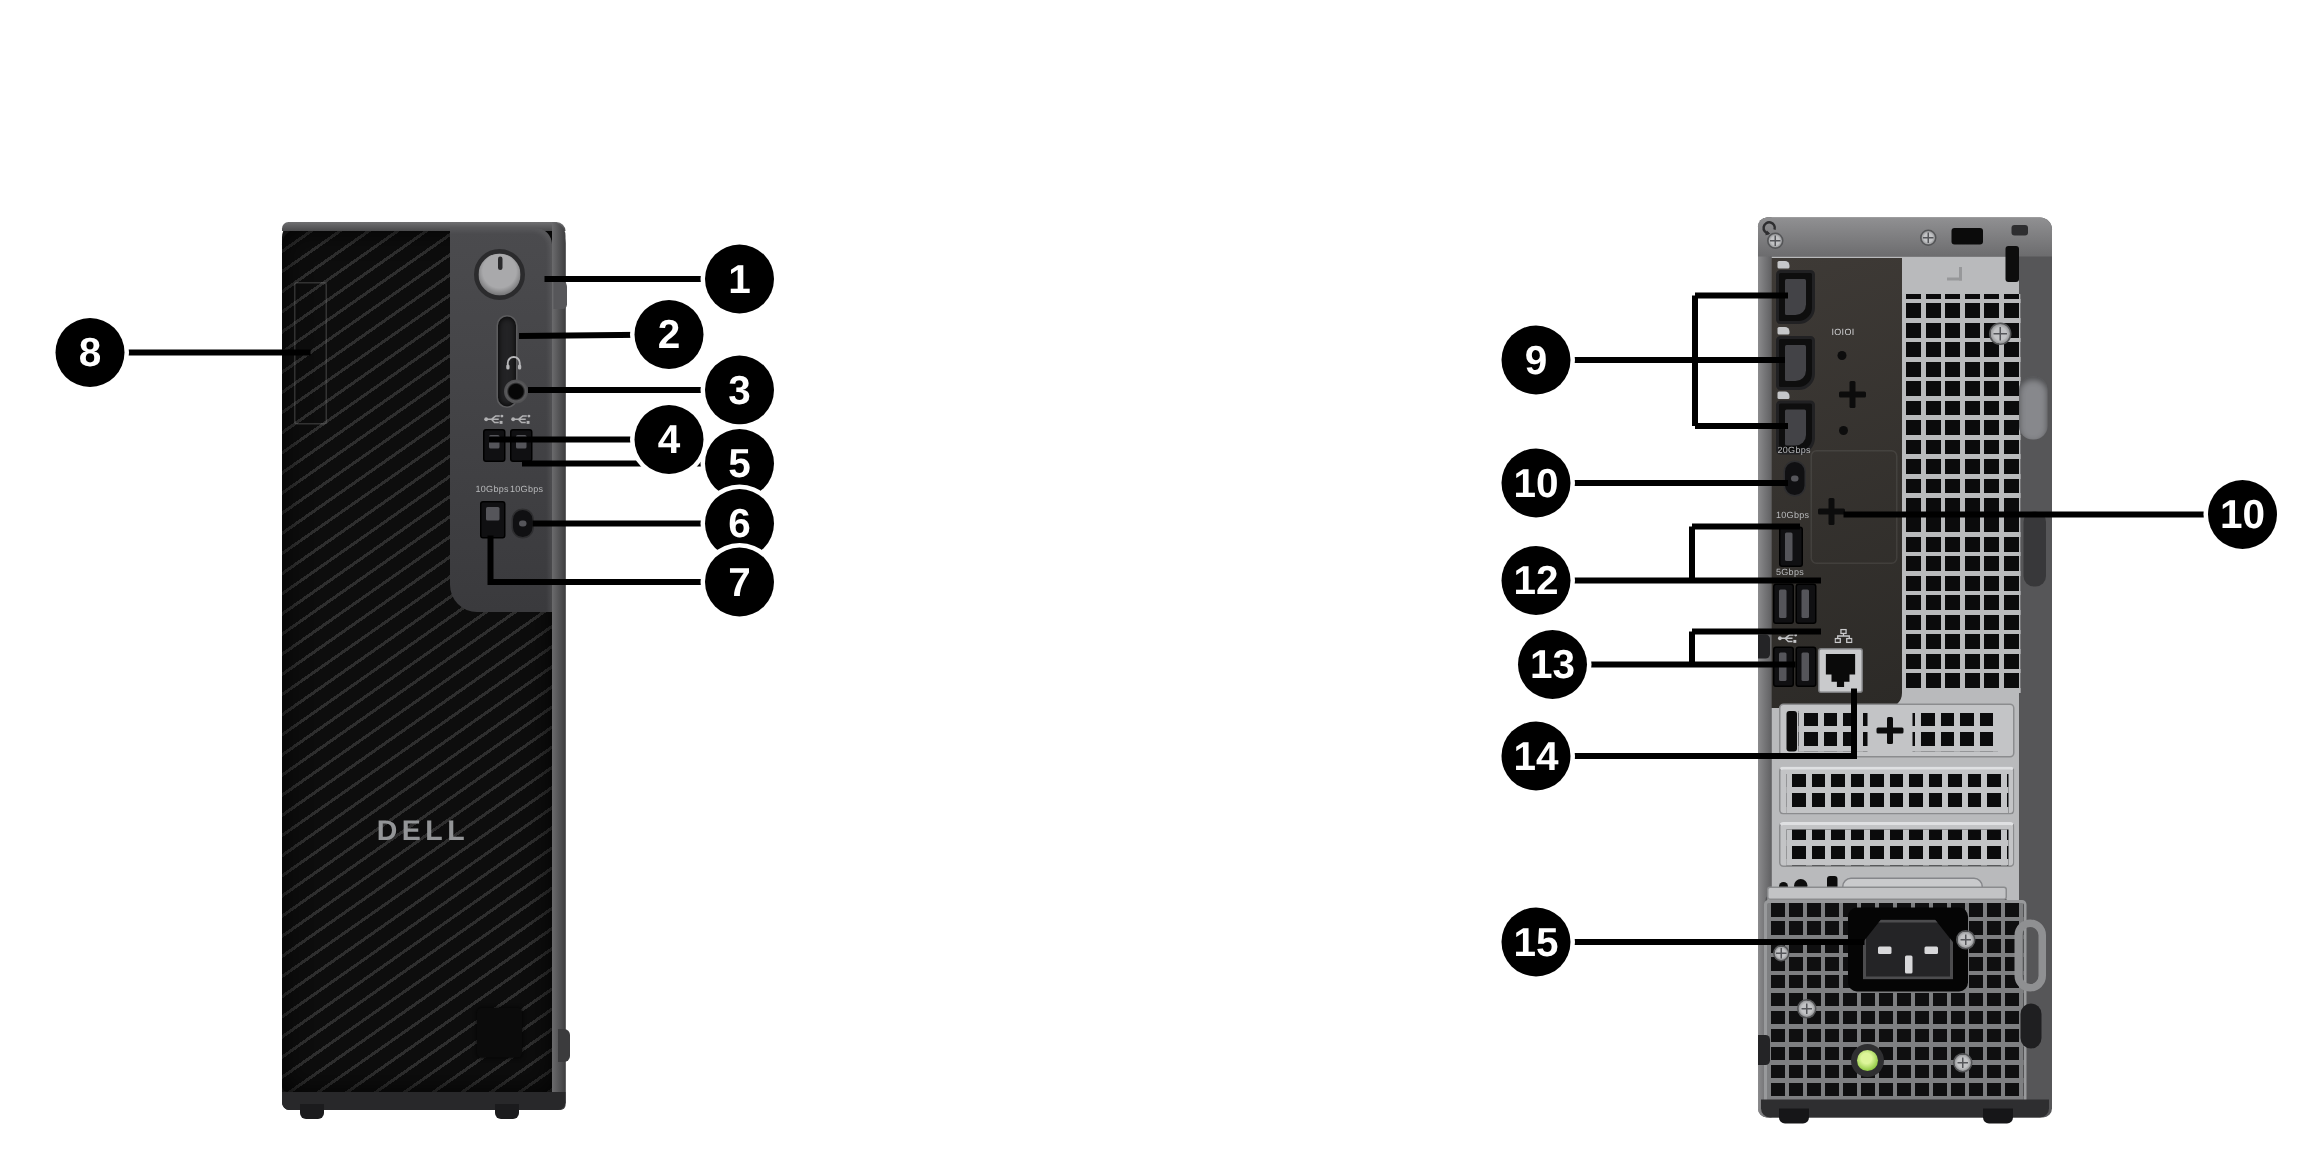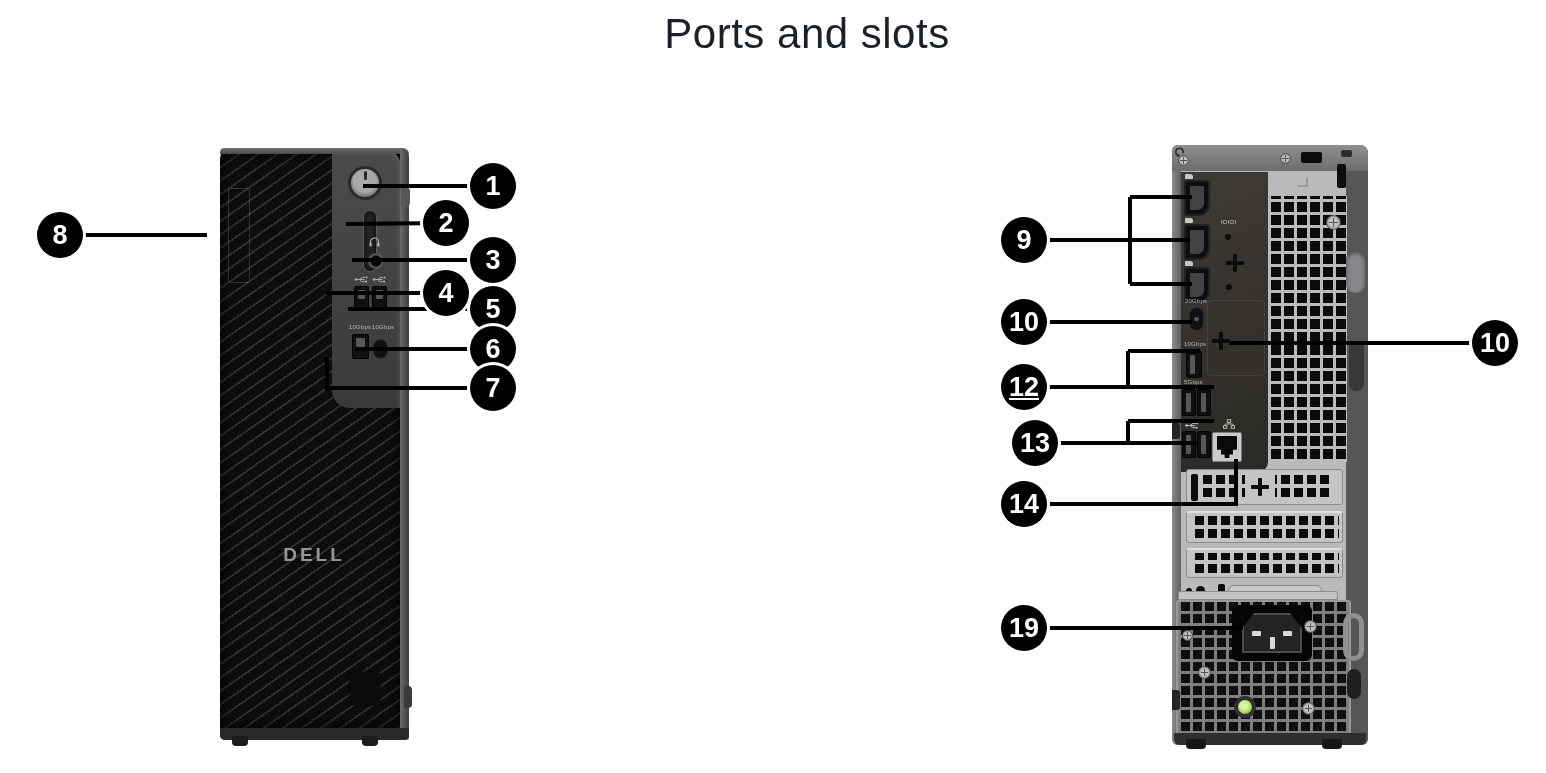--- a/index.html
+++ b/index.html
@@ -15,21 +15,21 @@
   
   #leader-lines { position:absolute; left:0; top:0; z-index:4; pointer-events:none; }
   #leader-lines polyline { fill:none; stroke:#000; stroke-width:4; }
   .callout { position:absolute; z-index:6; width:46px; height:46px; border-radius:50%;
     background:#000; color:#fff; box-shadow:0 0 0 3px #fff;
     display:flex; align-items:center; justify-content:center;
     font-size:27px; font-weight:bold; }
 
   
   .front-chassis { left:188px; top:148px; width:189px; height:592px; background:#131313;
-    border-radius:10px 14px 5px 5px; z-index:2;margin-left:32px; }
+    border-radius:10px 14px 5px 5px; z-index:2; }
   .front-rim { left:0; right:0; top:0; height:6px; background:linear-gradient(#707072,#4a4a4c);
     border-radius:10px 14px 0 0; }
   .front-side-edge { right:0; top:0; width:9px; height:100%;
     background:linear-gradient(90deg,#6b6b6d,#3e3e40); border-radius:0 14px 5px 0; }
   .front-stripes { left:0; top:5px; right:9px; bottom:12px;
     background:repeating-linear-gradient(145deg,#2e2e2e 0 2px,#0d0d0d 2px 11px);
     border-radius:10px 0 0 4px; box-shadow:inset 0 0 18px rgba(0,0,0,.8); }
   .front-bottom-strip { left:0; right:0; bottom:0; height:12px; background:#28282a;
     border-radius:0 0 5px 5px; }
   .foot { top:588px; width:16px; height:10px; background:#1b1b1d; border-radius:0 0 4px 4px; }
@@ -129,21 +129,20 @@
   .back-bottom-strip { left:2px; right:2px; bottom:0; height:12px; background:#2e2e30; border-radius:0 0 6px 6px; }
   .back-foot { top:594px; width:20px; height:10px; background:#161618; border-radius:0 0 4px 4px; }
   .left-notch { left:0; width:8px; background:#242426; border-radius:0 3px 3px 0; }
   .curve-arrow { left:2px; top:1px; }
 </style>
 </head>
 <body>
 
 <div id="stage">
 
-  <div class="page-title">Ports and slots</div>
 
   <svg id="leader-lines" width="1546" height="773" viewBox="0 0 1546 773">
       <polyline points="493,186 363,186"></polyline>
       <polyline points="446,223 346,224"></polyline>
       <polyline points="493,260 352,260"></polyline>
       <polyline points="446,293 326,293"></polyline>
       <polyline points="493,309 348,309"></polyline>
       <polyline points="493,349 355,349"></polyline>
       <polyline points="493,388 327,388 327,357"></polyline>
       <polyline points="60,235 207,235"></polyline>
@@ -324,18 +323,18 @@
       <div class="callout" style="left: 423px; top: 200px;">2</div>
       <div class="callout" style="left: 470px; top: 237px;">3</div>
       <div class="callout" style="left: 423px; top: 270px;">4</div>
       <div class="callout" style="left: 470px; top: 286px;">5</div>
       <div class="callout" style="left: 470px; top: 326px;">6</div>
       <div class="callout" style="left: 470px; top: 365px;">7</div>
       <div class="callout" style="left: 37px; top: 212px;">8</div>
       <div class="callout" style="left: 1001px; top: 217px;">9</div>
       <div class="callout" style="left: 1001px; top: 299px;">10</div>
       <div class="callout" style="left: 1472px; top: 320px;">10</div>
-      <div class="callout" style="left: 1001px; top: 364px; text-decoration: underline;">12</div>
+      <div class="callout" style="left: 1001px; top: 364px;">12</div>
       <div class="callout" style="left: 1001px; top: 420px; margin-left: 11px;">13</div>
       <div class="callout" style="left: 1001px; top: 481px; text-align: right;">14</div>
-      <div class="callout" style="left: 1001px; top: 605px;">19</div>
+      <div class="callout" style="left: 1001px; top: 605px;">15</div>
     </div>
 </div>
 
 </body></html>

